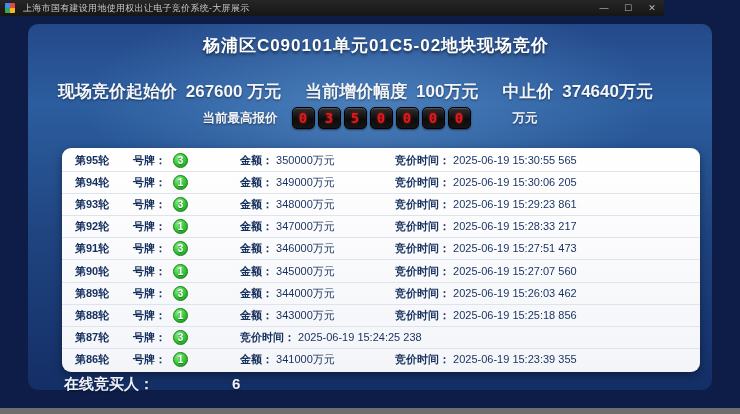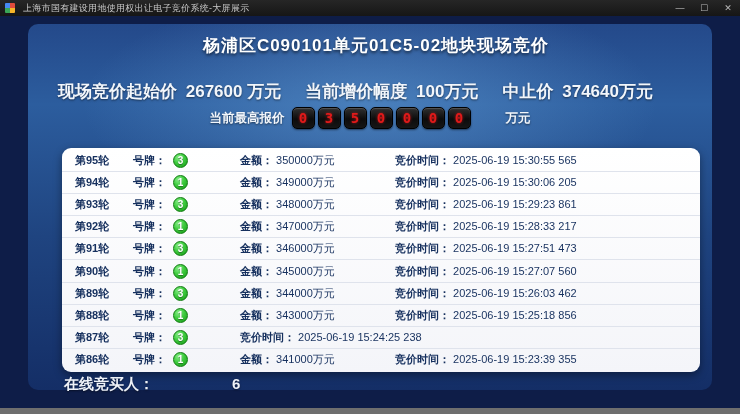--- a/index.html
+++ b/index.html
@@ -1,21 +1,21 @@
 <!DOCTYPE html>
 <html><head>
 <meta charset="utf-8">
 <style>
   * { margin:0; padding:0; box-sizing:border-box; }
   html,body { width:740px; height:414px; overflow:hidden; }
   body { font-family:"Liberation Sans","DejaVu Sans",sans-serif; }
   .app { position:relative; width:740px; height:414px; background:#0e1d48; overflow:hidden; }
 
   
-  .titlebar { position:absolute; left:0; top:0; width:740px; height:16px;
+  .titlebar { position:absolute; left:0; top:0; width:664px; height:16px;
     background:linear-gradient(180deg,#262626,#161616); display:flex; align-items:center; z-index:5; }
   .app-icon { width:10px; height:10px; margin:0 8px 0 5px; border-radius:1px;
     background:conic-gradient(#e14b3c 0 25%, #f7b529 0 50%, #3aa757 0 75%, #4688f1 0 100%); }
   .titlebar-text { color:#c8c8c8; font-size:9px; letter-spacing:0.3px; flex:1; white-space:nowrap; overflow:hidden; }
   .win-controls { display:flex; align-items:center; height:100%; }
   .win-btn { width:24px; height:16px; display:flex; align-items:center; justify-content:center;
     color:#b8b8b8; font-size:9px; cursor:default; }
 
   
   .stage { position:absolute; left:28px; top:24px; width:684px; height:366px; border-radius:10px;
@@ -27,21 +27,21 @@
     color:#ffffff; font-size:17px; font-weight:bold; letter-spacing:1px;
     text-shadow:0 2px 3px rgba(0,0,0,0.55); }
 
   .info-row { position:absolute; left:58px; top:80px; width:595px; display:flex;
     justify-content:space-between; color:#f2f6fb; font-size:17px;
     text-shadow:0 1px 2px rgba(0,0,0,0.5); }
   .info-item .lbl { font-weight:bold; margin-right:4px; }
   .info-item .val { font-weight:bold; }
 
   .bid-row { position:absolute; left:0; top:107px; width:100%; display:flex;
-    align-items:center; justify-content:center; gap:3px; }
+    align-items:center; justify-content:center; gap:10px; }
   .bid-label { color:#f2f6fb; font-size:12.5px; font-weight:bold; text-shadow:0 1px 2px rgba(0,0,0,0.5); }
   .digits { display:flex; gap:3px; margin:0 4px; }
   .digit { width:23px; height:22px; border-radius:5px;
     background:linear-gradient(180deg,#303030 0%, #0c0c0c 55%, #161616 100%);
     border:1px solid #000; box-shadow:inset 0 1px 1px rgba(255,255,255,0.18), 0 1px 2px rgba(0,0,0,0.5);
     display:flex; align-items:center; justify-content:center;
     color:#e01a1a; font-size:14px; font-weight:bold; font-family:"DejaVu Sans Mono",monospace;
     text-shadow:0 0 3px rgba(224,26,26,0.7); }
   .bid-unit { color:#f2f6fb; font-size:12.5px; font-weight:bold; margin-left:28px;
     text-shadow:0 1px 2px rgba(0,0,0,0.5); }

